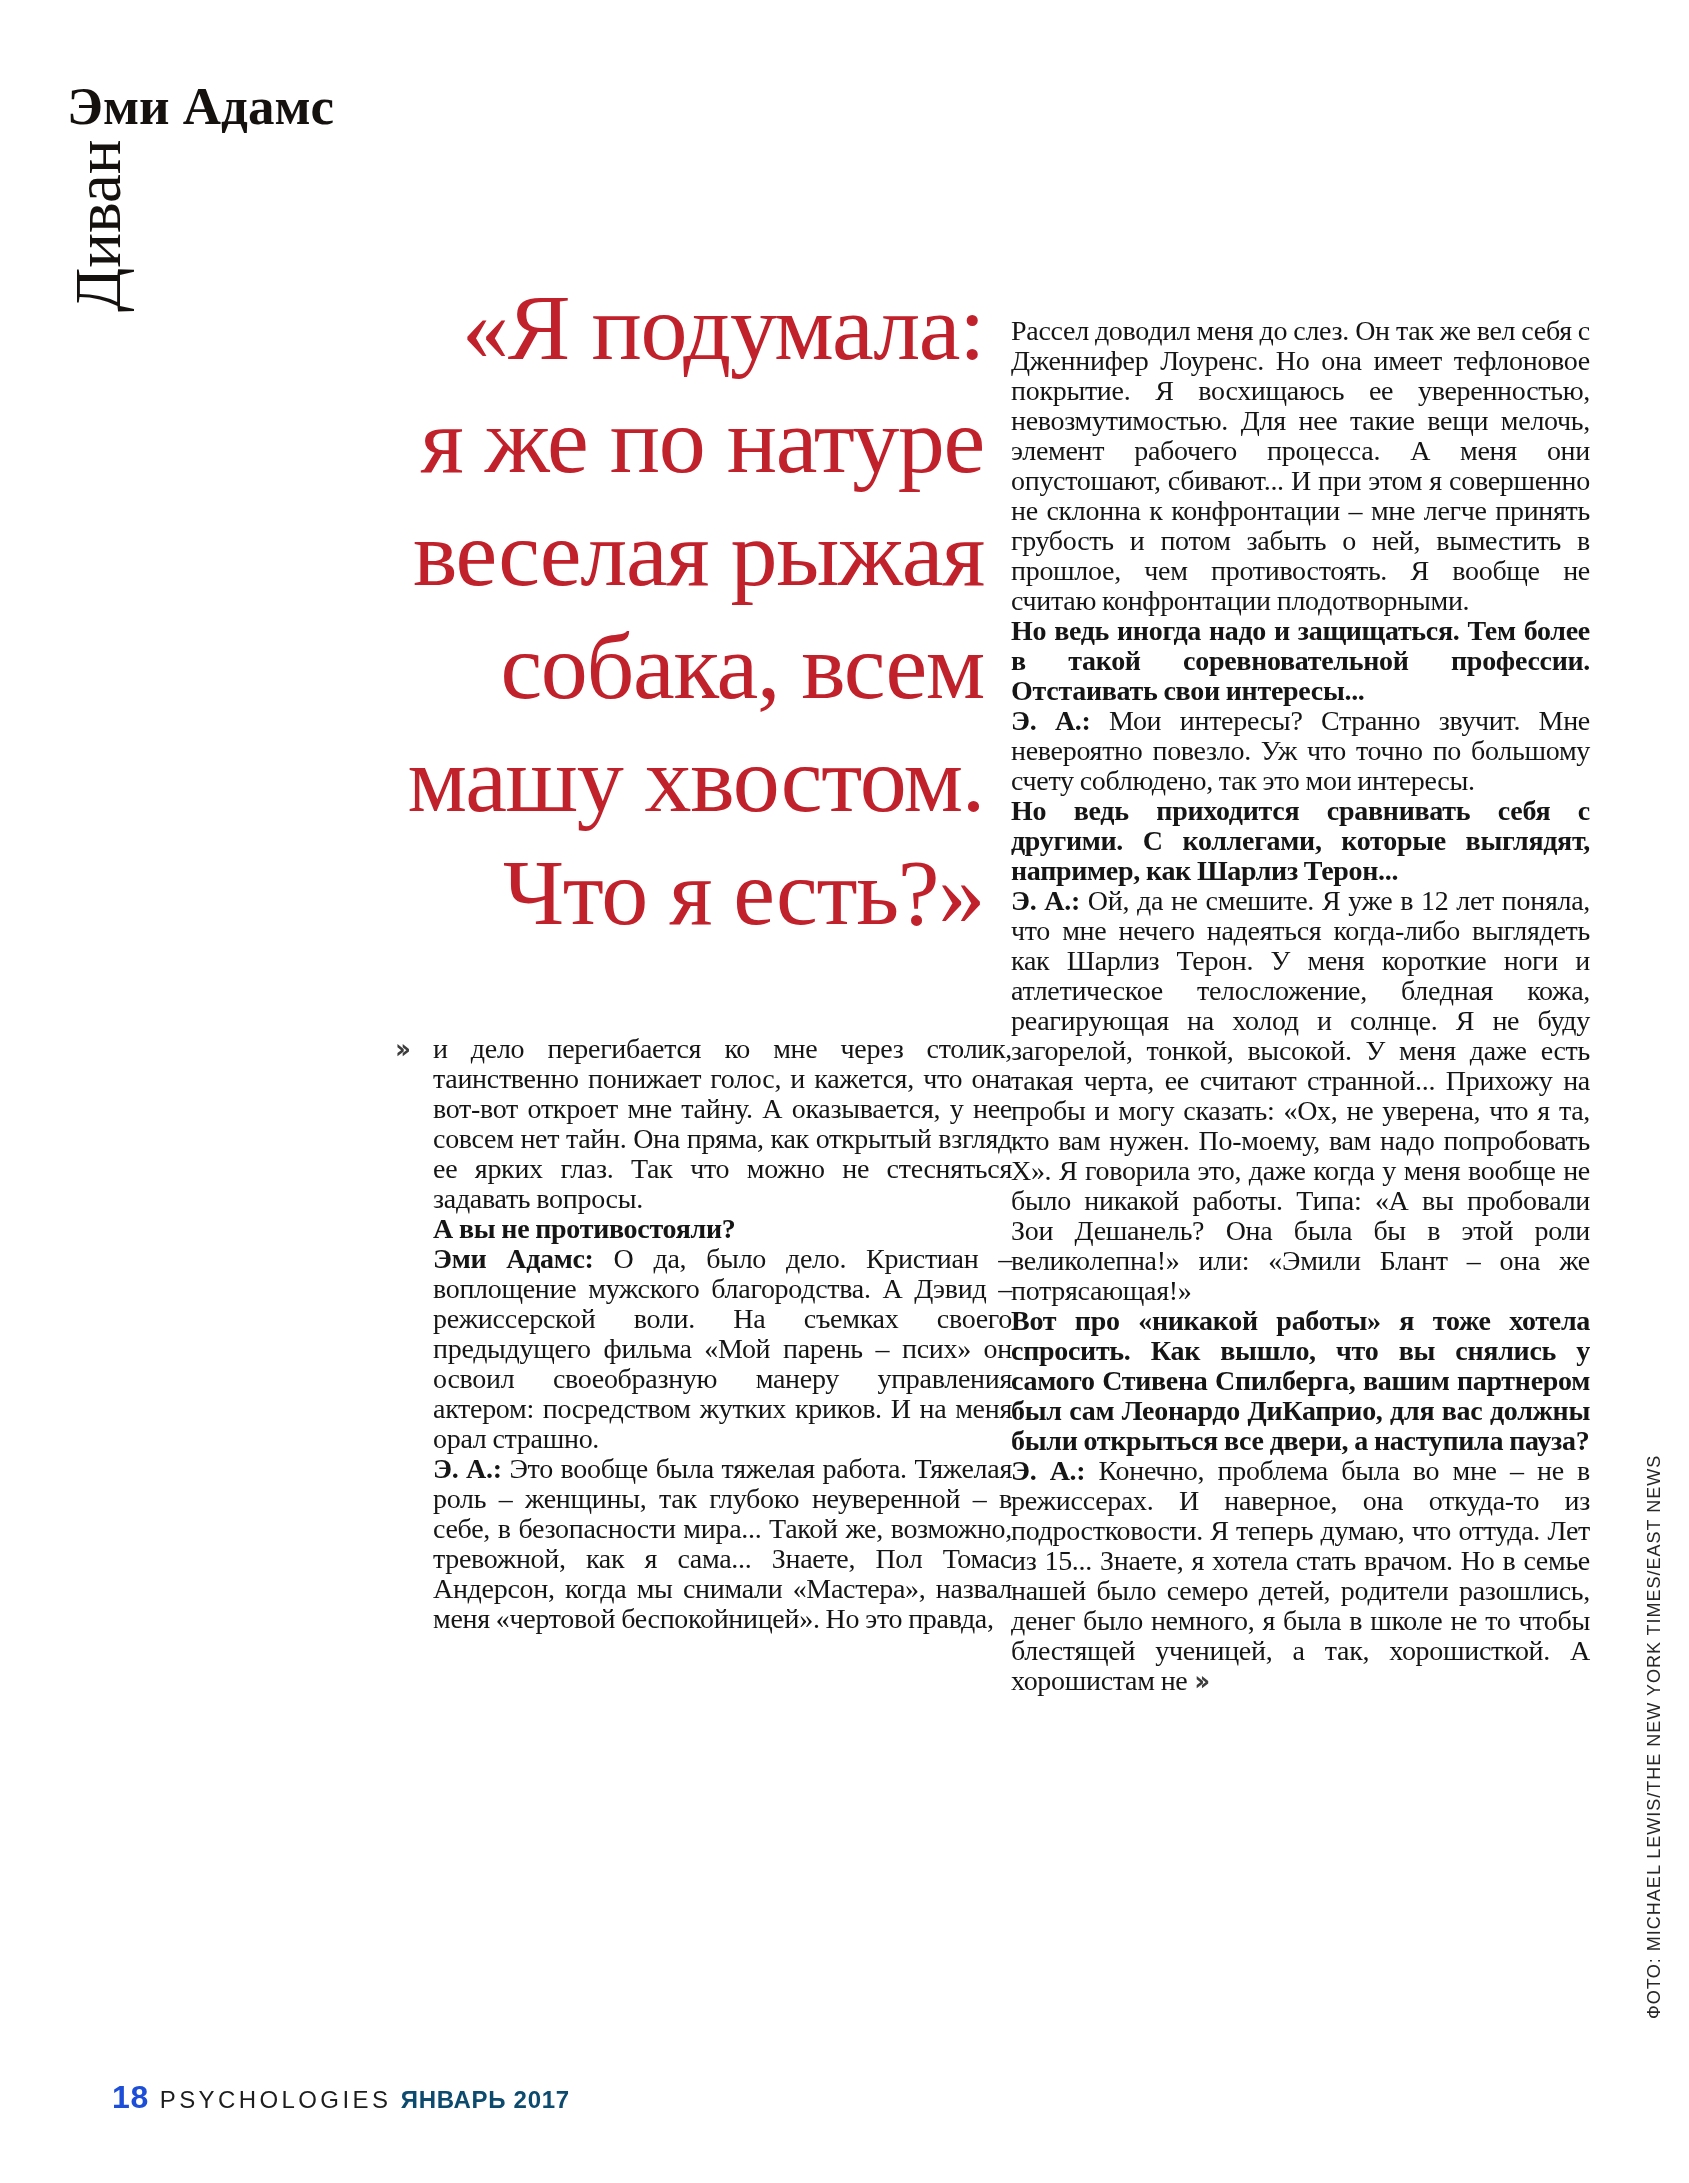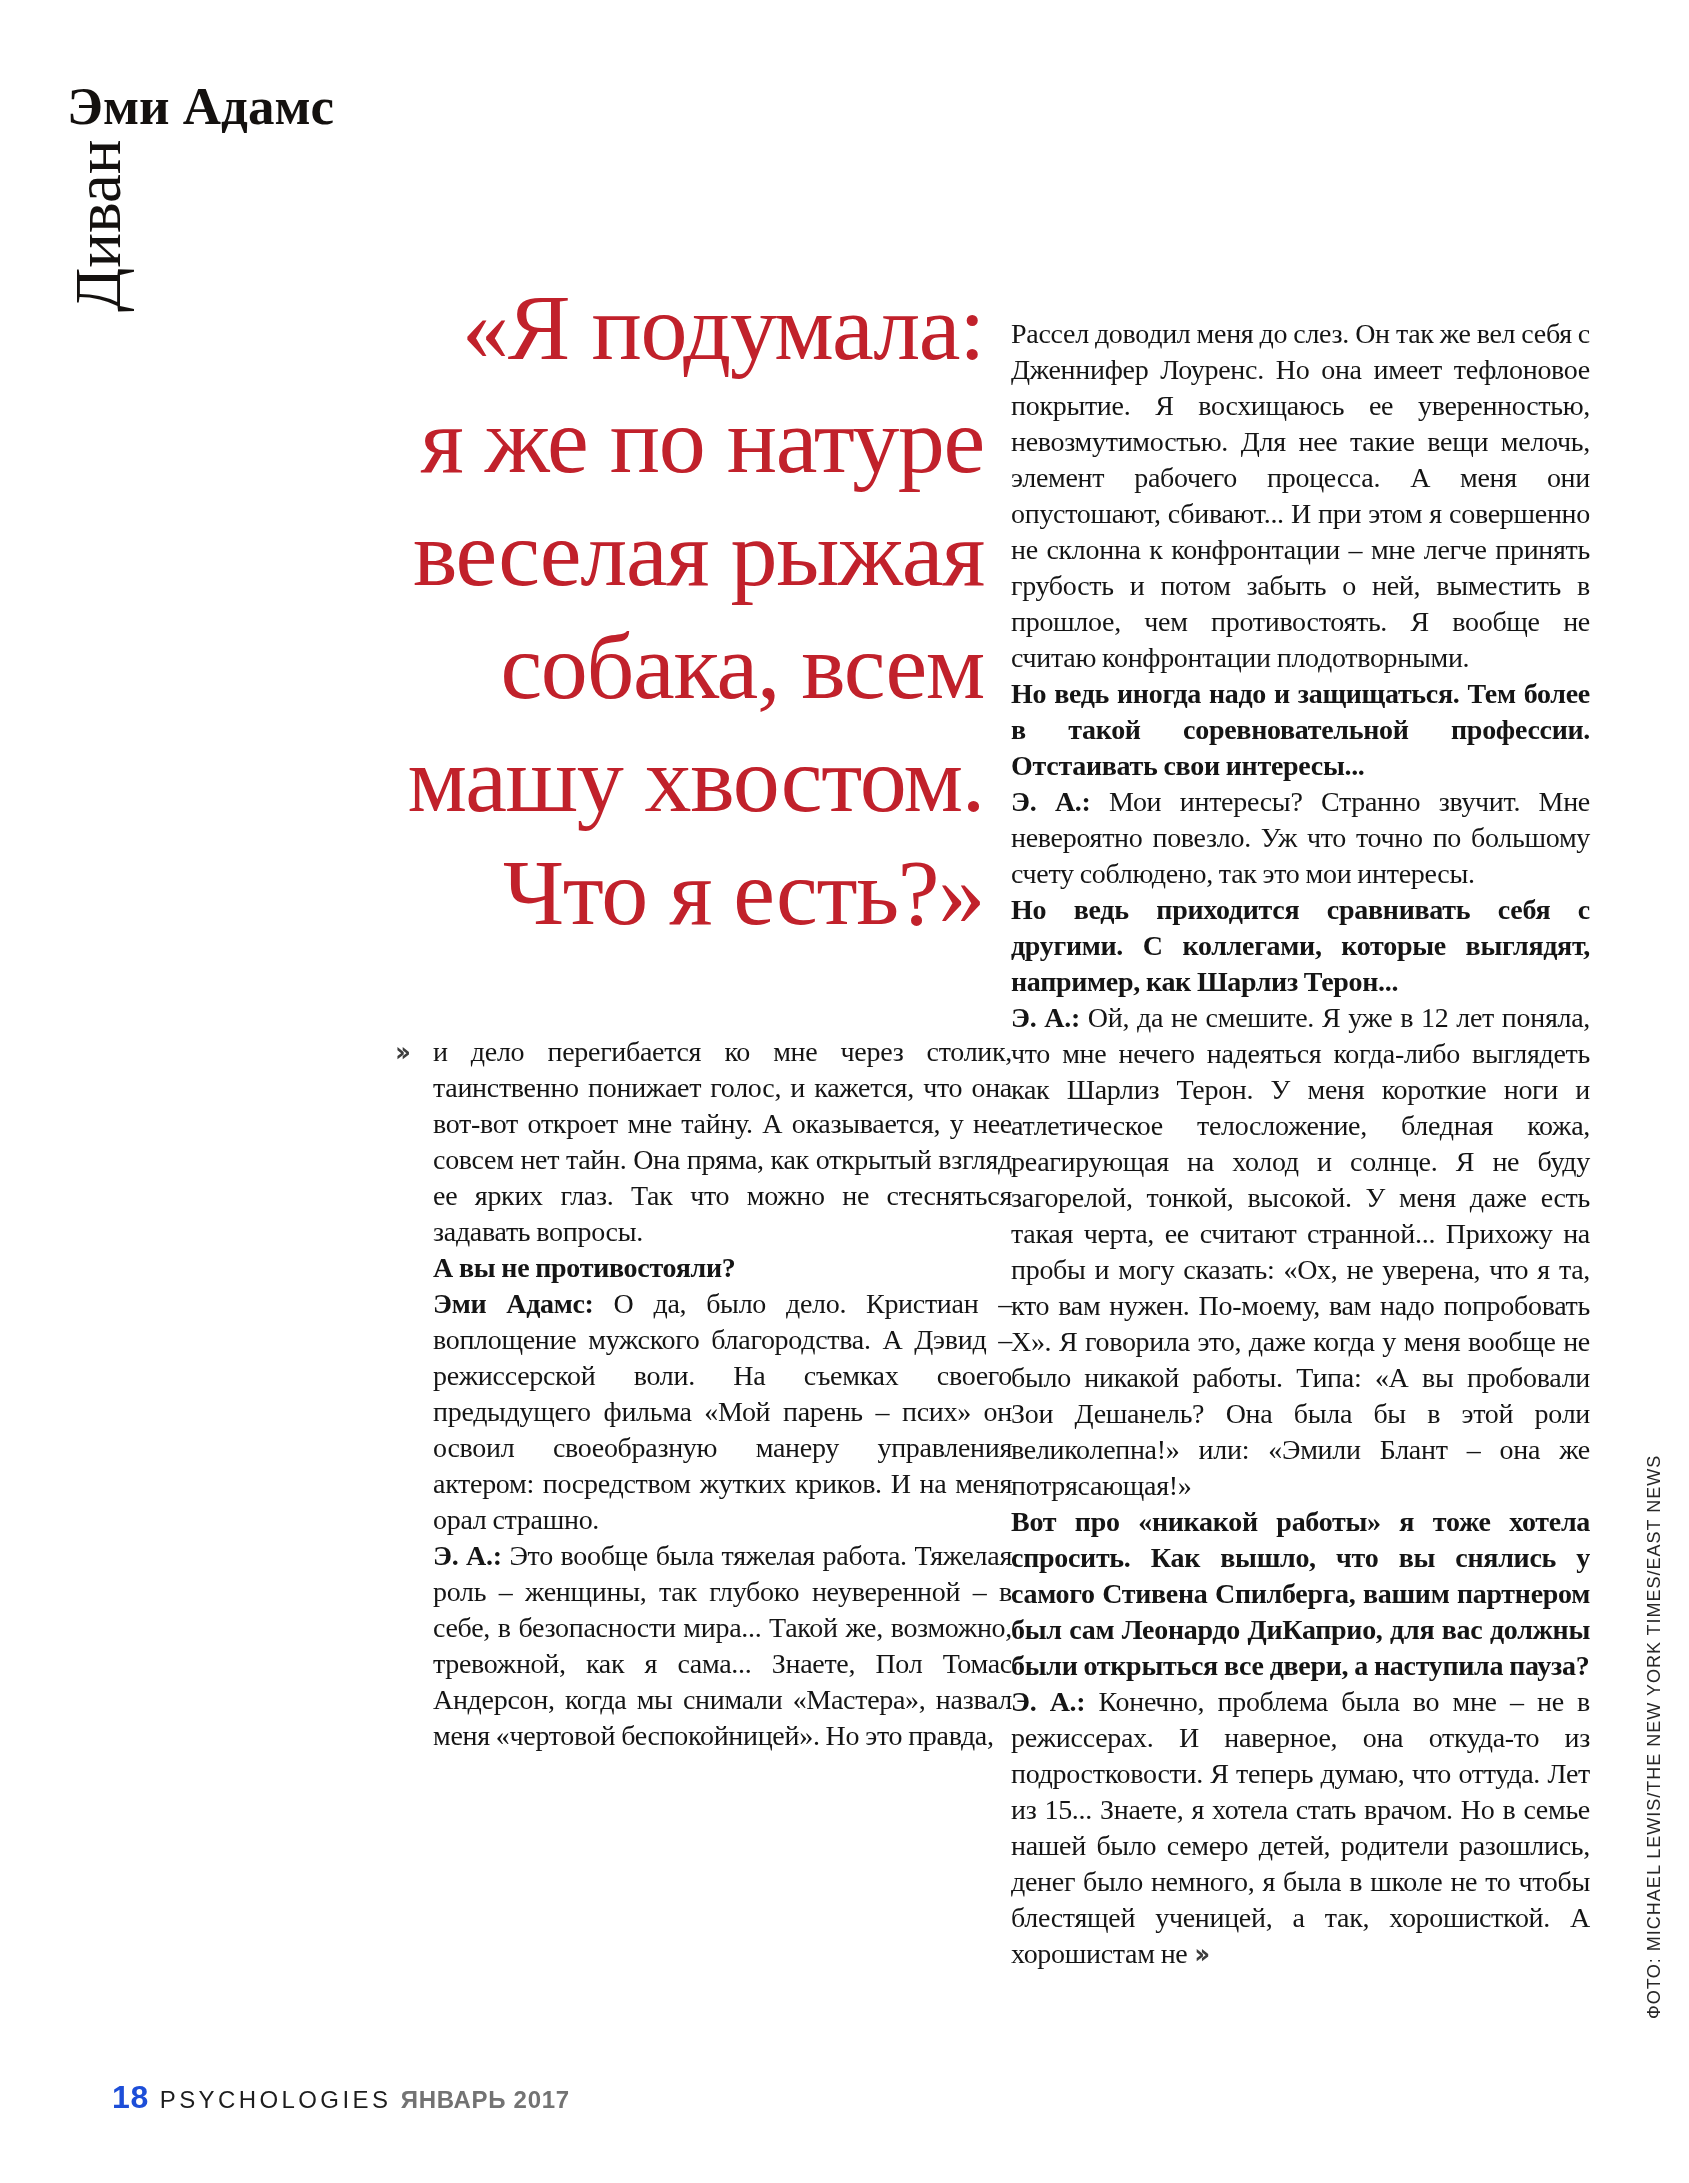--- a/index.html
+++ b/index.html
@@ -62,21 +62,21 @@
     width: 579px;
     text-align: justify;
     hyphens: auto;
   }
   .col-left  { left: 433px;  top: 1034px; height: 857px; }
   .col-right { left: 1011px; top: 316px;  height: 1697px; }
 
   .para {
     margin: 0;
     font-size: 28px;
-    line-height: 36px;
+    line-height: 30px;
     letter-spacing: -0.3px;
     word-spacing: -0.7px;
     color: #151515;
   }
   .para.question { font-weight: 700; }
   .para .lead { font-weight: 700; }
   .para.continuation { position: relative; }
   .start-marker {
     position: absolute;
     left: -38px;
@@ -117,21 +117,21 @@
     position: absolute;
     left: 112px;
     top: 2079px;
     font-family: "Liberation Sans", sans-serif;
     display: flex;
     align-items: baseline;
     white-space: nowrap;
   }
   .footer .page-number { font-size: 32px; font-weight: 700; letter-spacing: 0.7px; color: #1d4ed8; }
   .footer .magazine    { font-size: 24px; font-weight: 400; letter-spacing: 3.4px; margin-left: 10.8px; color: #1d1d1d; }
-  .footer .issue       { font-size: 24px; font-weight: 700; letter-spacing: 0.7px; margin-left: 9.4px; color: #737373; }
+  .footer .issue       { font-size: 24px; font-weight: 700; letter-spacing: 0.7px; margin-left: 9.4px; color: #0c4a6e; }
 </style>
 </head>
 <body>
 
 <div class="page">
 
   <h1 class="title">Эми Адамс</h1>
 
   <div class="rubric">Диван</div>
 

